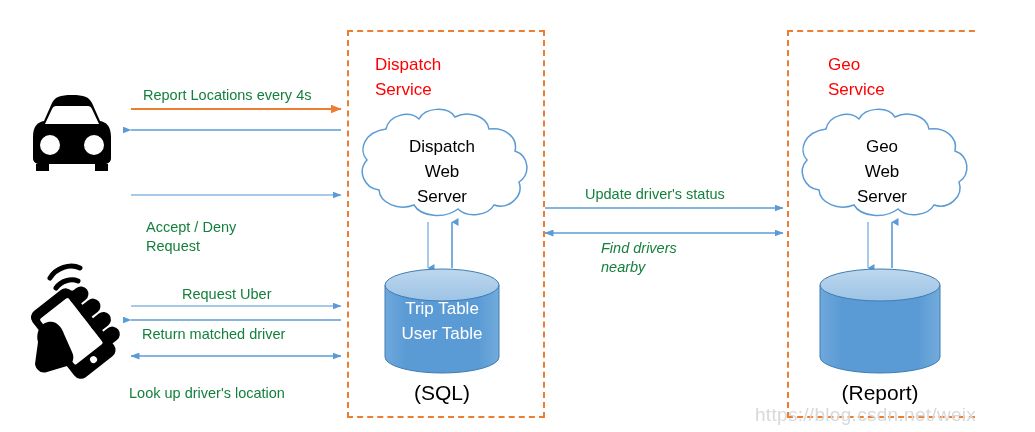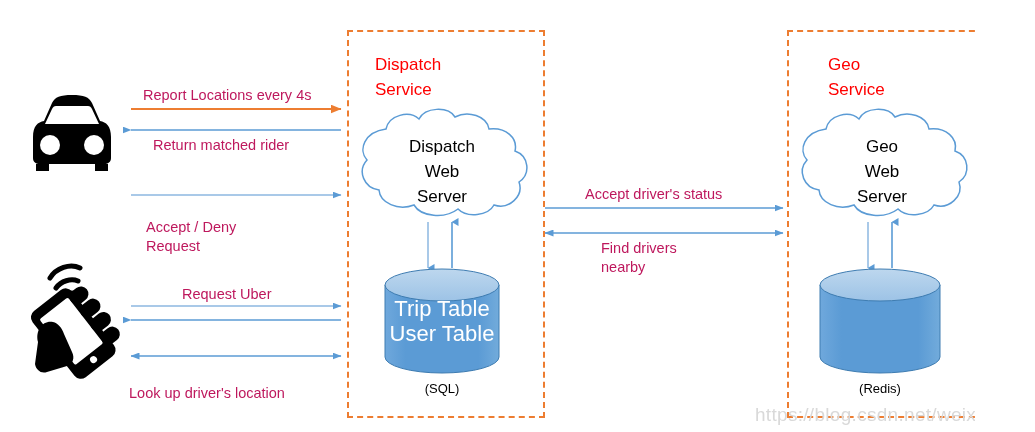--- a/index.html
+++ b/index.html
@@ -36,35 +36,35 @@
     color: #000000;
     font-size: 17px;
     line-height: 25px;
     text-align: center;
     white-space: pre-line;
     z-index: 5;
   }
   .db-label {
     position: absolute;
     color: #ffffff;
-    font-size: 22px;
+    font-size: 17px;
     line-height: 25px;
     text-align: center;
     white-space: pre-line;
     z-index: 5;
   }
   .store-type {
     position: absolute;
     color: #000000;
-    font-size: 13px;
+    font-size: 21px;
     text-align: center;
   }
   .edge-label {
     position: absolute;
-    color: #be185d;
+    color: #15803d;
     font-size: 14.5px;
     line-height: 19px;
     white-space: pre-line;
   }
   .svg-layer {
     position: absolute;
     left: 0;
     top: 0;
     width: 1035px;
     height: 432px;
@@ -242,34 +242,34 @@
   <div class="panel" style="left:787px; top:30px; width:198px; height:388px;"></div>
 
   <div class="service-title" style="left:828px; top:52px; width:160px;">Geo
 Service</div>
 
   <div class="node-label" style="left:822px; top:134px; width:120px;">Geo
 Web
 Server</div>
 
 
-  <div class="store-type" style="left:820px; top:381px; width:120px;">(Redis)</div>
+  <div class="store-type" style="left:820px; top:381px; width:120px;">(Report)</div>
 
   <div class="edge-label" style="left:143px; top:86px; width:220px;">Report Locations every 4s</div>
 
-  <div class="edge-label" style="left:153px; top:136px; width:200px;">Return matched rider</div>
 
   <div class="edge-label" style="left:146px; top:172px; width:200px;margin-top:46px;">Accept / Deny
 Request</div>
 
   <div class="edge-label" style="left:182px; top:285px; width:200px;">Request Uber</div>
 
+  <div class="edge-label" style="left:142px; top:325px; width:220px;">Return matched driver</div>
 
   <div class="edge-label" style="left:129px; top:384px; width:230px;">Look up driver's location</div>
 
-  <div class="edge-label" style="left:585px; top:185px; width:200px;">Accept driver's status</div>
-
-  <div class="edge-label" style="left:601px; top:239px; width:160px;">Find drivers
+  <div class="edge-label" style="left:585px; top:185px; width:200px;">Update driver's status</div>
+
+  <div class="edge-label" style="left:601px; top:239px; width:160px;font-style:italic;">Find drivers
 nearby</div>
 
   <div class="watermark" style="left:755px; top:404px;">https://blog.csdn.net/weixin_44337445</div>
 
 </div>
 
 </body></html>

